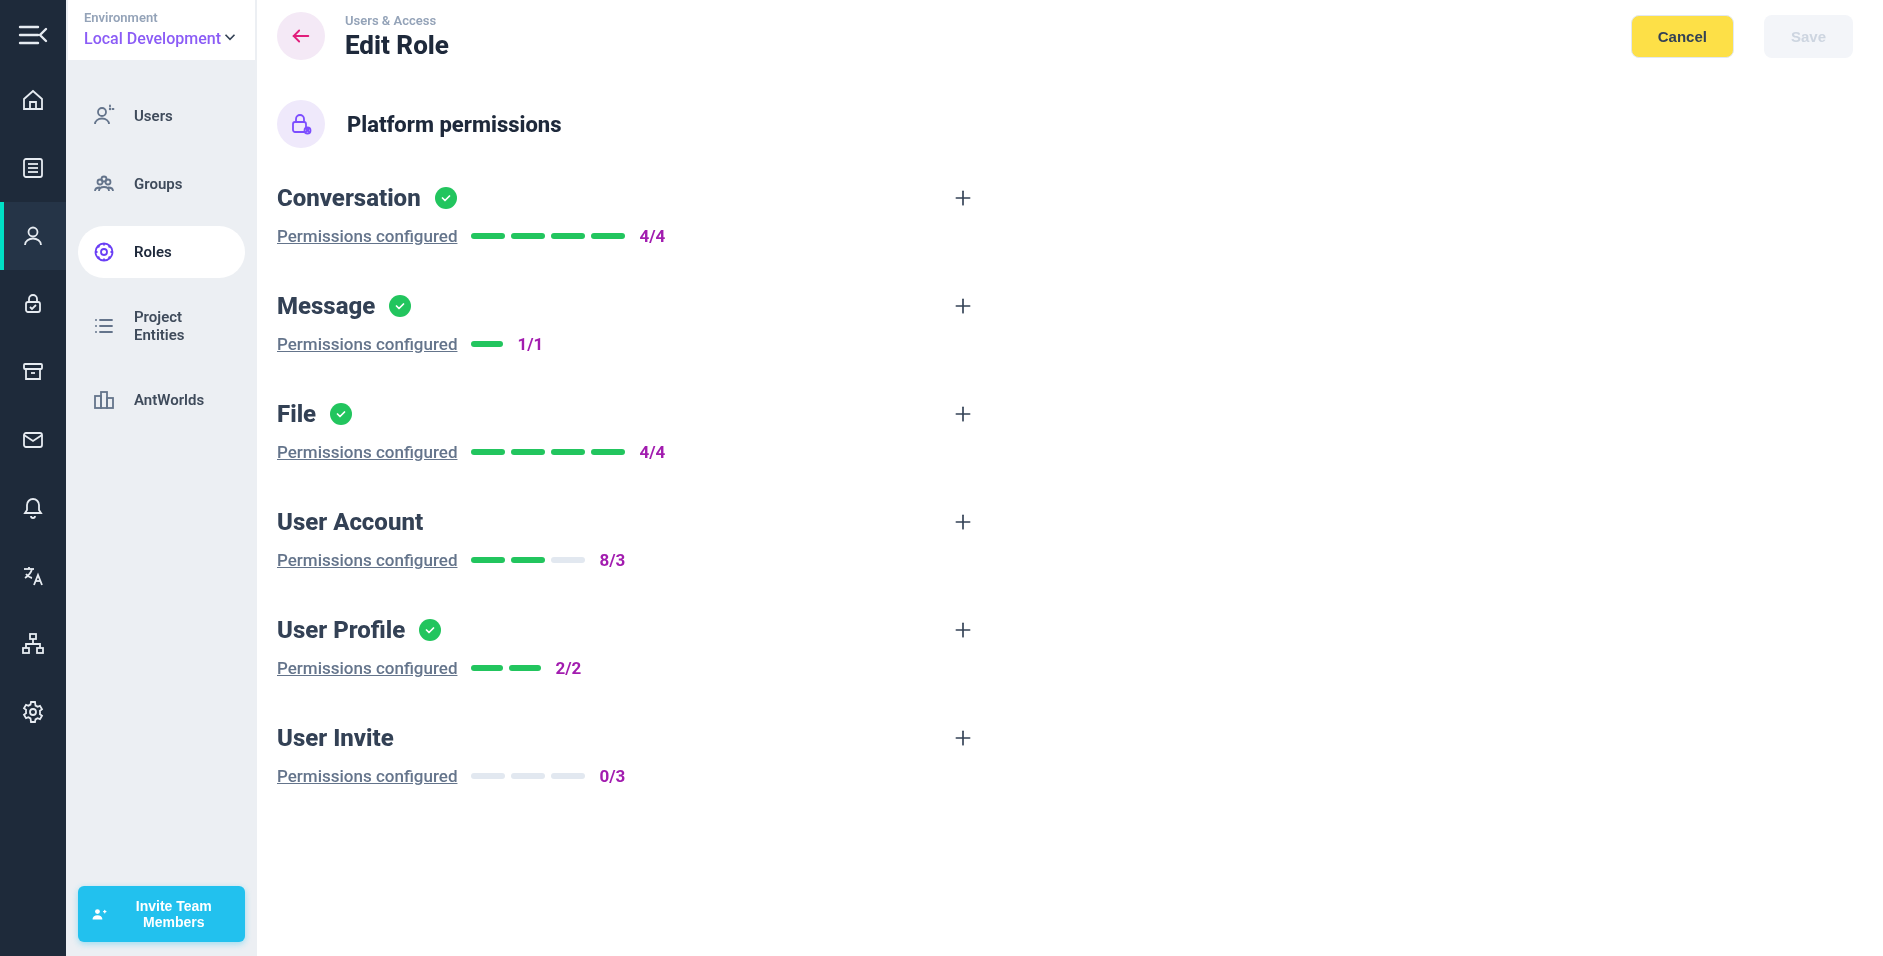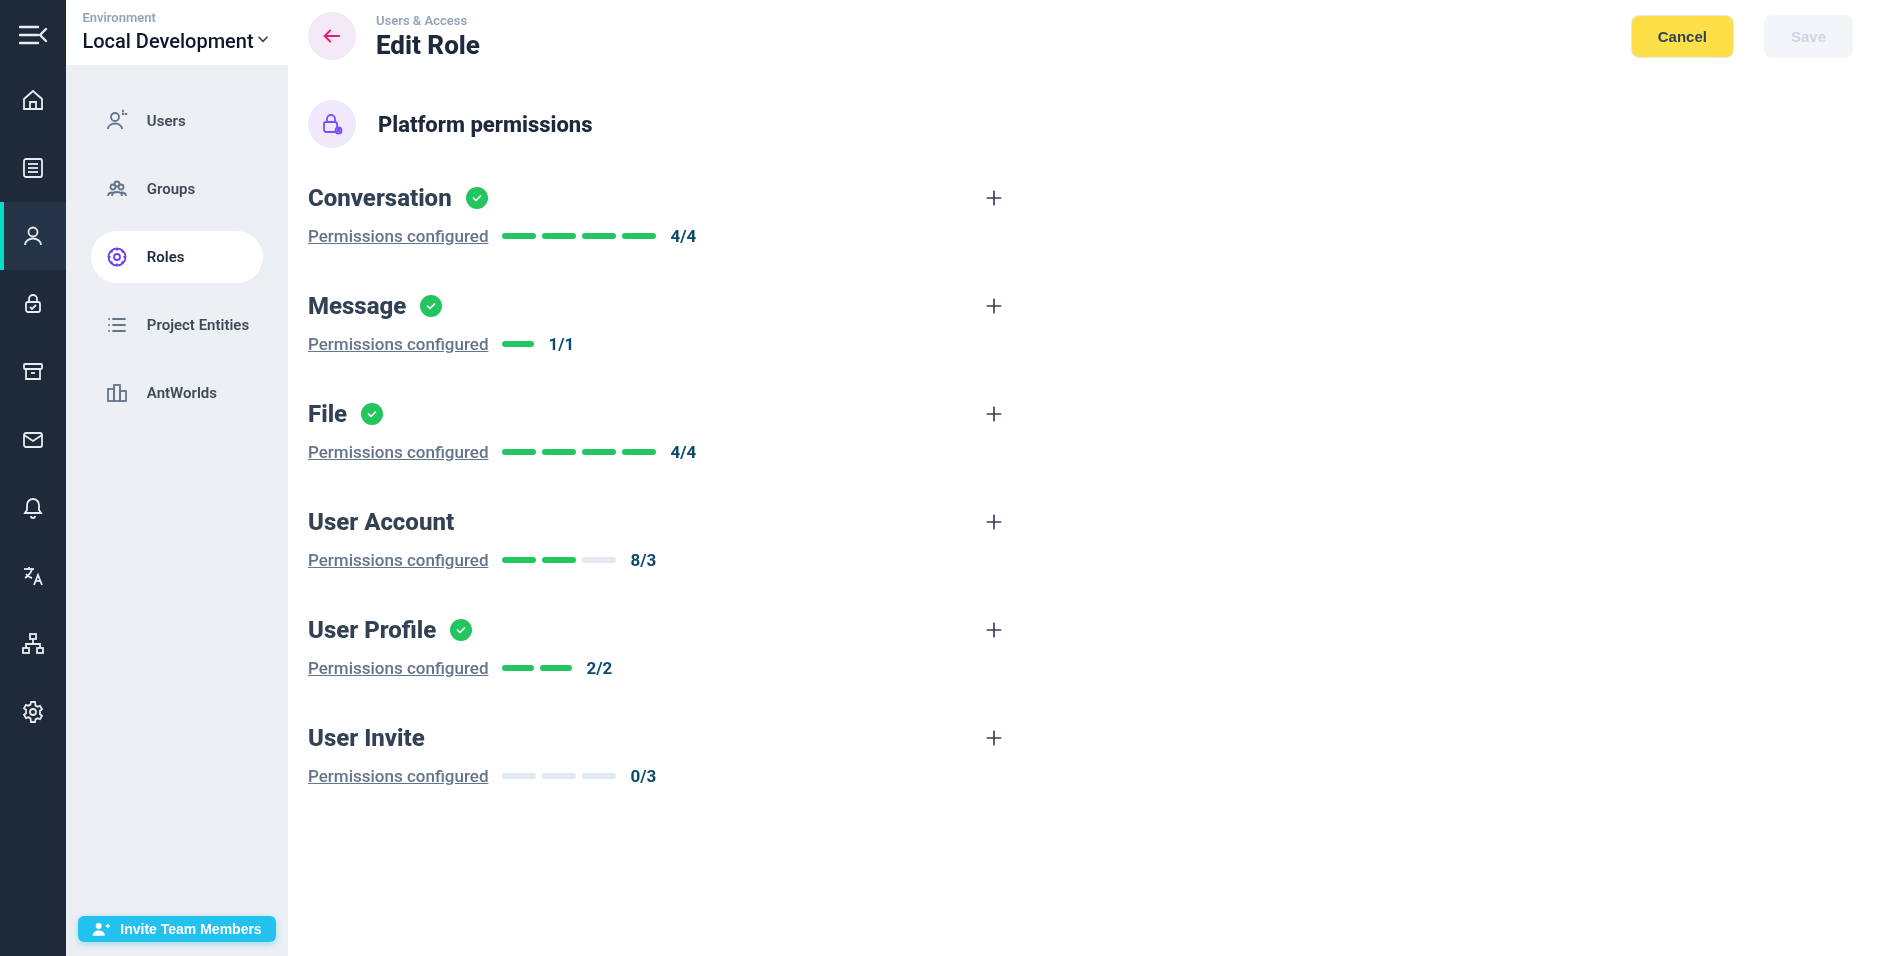--- a/index.html
+++ b/index.html
@@ -35,38 +35,38 @@
   .rail-item.active { background: #253447; }
   .rail-icon { color: #e6ebf1; }
   .rail-logo {
     height: 42px;
     display:flex; align-items:center; justify-content:center;
     margin-bottom: 10px;
   }
 
   
   .sidebar {
-    width: 222px;
+    width: 191px;
     background: #eceff3;
     display: flex;
     flex-direction: column;
     flex-shrink: 0;
     position: relative;
     align-items: center;
   }
   .env-block {
     background: #fff;
     padding: 10px 16px 12px;
   }
   .env-label { font-size: 13px; color: #94a3b8; font-weight: 600; }
   .env-row {
     display:flex; align-items:center; justify-content:space-between;
     cursor: pointer;
   }
-  .env-value { font-size: 20px; color: #0f172a; font-weight: 500; margin-top:4px;}
+  .env-value { font-size: 16px; color: #8b5cf6; font-weight: 500; margin-top:4px;}
   .side-list { padding: 30px 12px; flex:1; }
   .side-item {
     display:flex; align-items:center;
     gap: 18px;
     padding: 14px 14px;
     border-radius: 28px;
     font-size: 15px;
     color: #3f4b5b;
     font-weight: 600;
     cursor: pointer;
@@ -77,21 +77,21 @@
     background: #fff;
     color: #1e293b;
   }
   .side-item.active .si-icon { color: #6a3ff5; }
   .invite-btn {
     margin: 0 12px 14px;
     background: #22c1ee;
     color: #fff;
     border: none;
     border-radius: 6px;
-    padding: 4px 14px;
+    padding: 12px 14px;
     font-size: 14px;
     font-weight: 700;
     display:flex; align-items:center; justify-content:center;
     gap:10px;
     cursor:pointer;
     box-shadow: 0 2px 6px rgba(34,193,238,.4);
   }
 
   
   .main {
@@ -171,21 +171,21 @@
   .perm-config-row {
     display:flex; align-items:center; gap:14px;
   }
   .perm-config-label { font-size:17px; color:#64748b; font-weight:500;text-decoration:underline; }
   .segments { display:flex; gap:6px; }
   .seg {
     height:6px; border-radius:4px;
     background:#e2e8f0;
   }
   .seg.on { background:#22c55e; }
-  .perm-count { font-size:17px; color:#0c4a6e; font-weight:700; }
+  .perm-count { font-size:17px; color:#a21caf; font-weight:700; }
 
   svg { display:block; }
 </style>
 </head>
 <body>
 
 <nav class="rail">
   <div class="rail-logo">
     <svg class="rail-icon" width="30" height="24" viewBox="0 0 30 24" fill="none" stroke="currentColor" stroke-width="2.4" stroke-linecap="round">
       <line x1="2" y1="4" x2="20" y2="4"></line>

